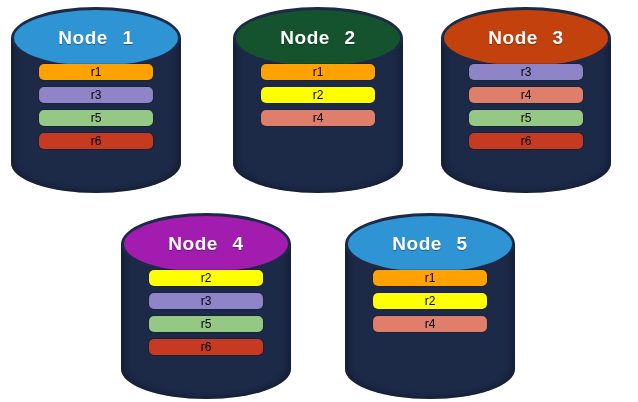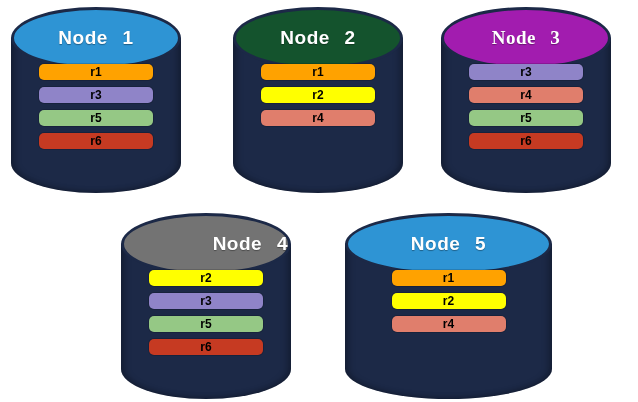--- a/index.html
+++ b/index.html
@@ -37,30 +37,30 @@
   .bars {
     position:absolute; left:0; right:0; top:57px;
     display:flex; flex-direction:column; align-items:center;
     gap:7px;
     z-index:3;
   }
   .bar {
     width:114px; height:16px;
     border-radius:5px;
     display:flex; align-items:center; justify-content:center;
-    font-size:12px; font-weight:bold; color:#000000;
+    font-size:12px; font-weight:normal; color:#000000;
     line-height:1;
     box-shadow:0 0 0 1px rgba(0,0,0,0.15);
   }
   
   #node1 { left:11px;  top:7px; }
   #node2 { left:233px; top:7px; }
   #node3 { left:441px; top:7px; }
   #node4 { left:121px; top:213px; }
-  #node5 { left:345px; top:213px;padding-left:37px; }
+  #node5 { left:345px; top:213px; }
 </style>
 </head>
 <body>
 
 <div id="node1" class="cyl">
   <div class="cyl-body" style="background-color: rgb(28, 41, 71);"></div>
   <div class="cyl-top" style="background-color: rgb(46, 148, 212);">
     <span class="node-label">Node 1</span>
   </div>
   <div class="bars">
@@ -78,34 +78,34 @@
   </div>
   <div class="bars">
     <div class="bar" style="background-color: rgb(255, 162, 0);">r1</div>
     <div class="bar" style="background-color: rgb(255, 255, 0);">r2</div>
     <div class="bar" style="background-color: rgb(224, 126, 108);">r4</div>
   </div>
 </div>
 
 <div id="node3" class="cyl">
   <div class="cyl-body" style="background-color: rgb(28, 41, 71);"></div>
-  <div class="cyl-top" style="background-color: #a21caf; font-family: Liberation Serif, serif;">
+  <div class="cyl-top" style="background-color: #c2410c;">
     <span class="node-label">Node 3</span>
   </div>
   <div class="bars">
     <div class="bar" style="background-color: rgb(143, 132, 200);">r3</div>
     <div class="bar" style="background-color: rgb(224, 126, 108);">r4</div>
     <div class="bar" style="background-color: rgb(149, 200, 133);">r5</div>
     <div class="bar" style="background-color: rgb(198, 58, 34);">r6</div>
   </div>
 </div>
 
 <div id="node4" class="cyl">
   <div class="cyl-body" style="background-color: rgb(28, 41, 71);"></div>
-  <div class="cyl-top" style="background-color: #737373; justify-content: flex-end;">
+  <div class="cyl-top" style="background-color: #a21caf;">
     <span class="node-label">Node 4</span>
   </div>
   <div class="bars">
     <div class="bar" style="background-color: rgb(255, 255, 0);">r2</div>
     <div class="bar" style="background-color: rgb(143, 132, 200);">r3</div>
     <div class="bar" style="background-color: rgb(149, 200, 133);">r5</div>
     <div class="bar" style="background-color: rgb(198, 58, 34);">r6</div>
   </div>
 </div>
 

